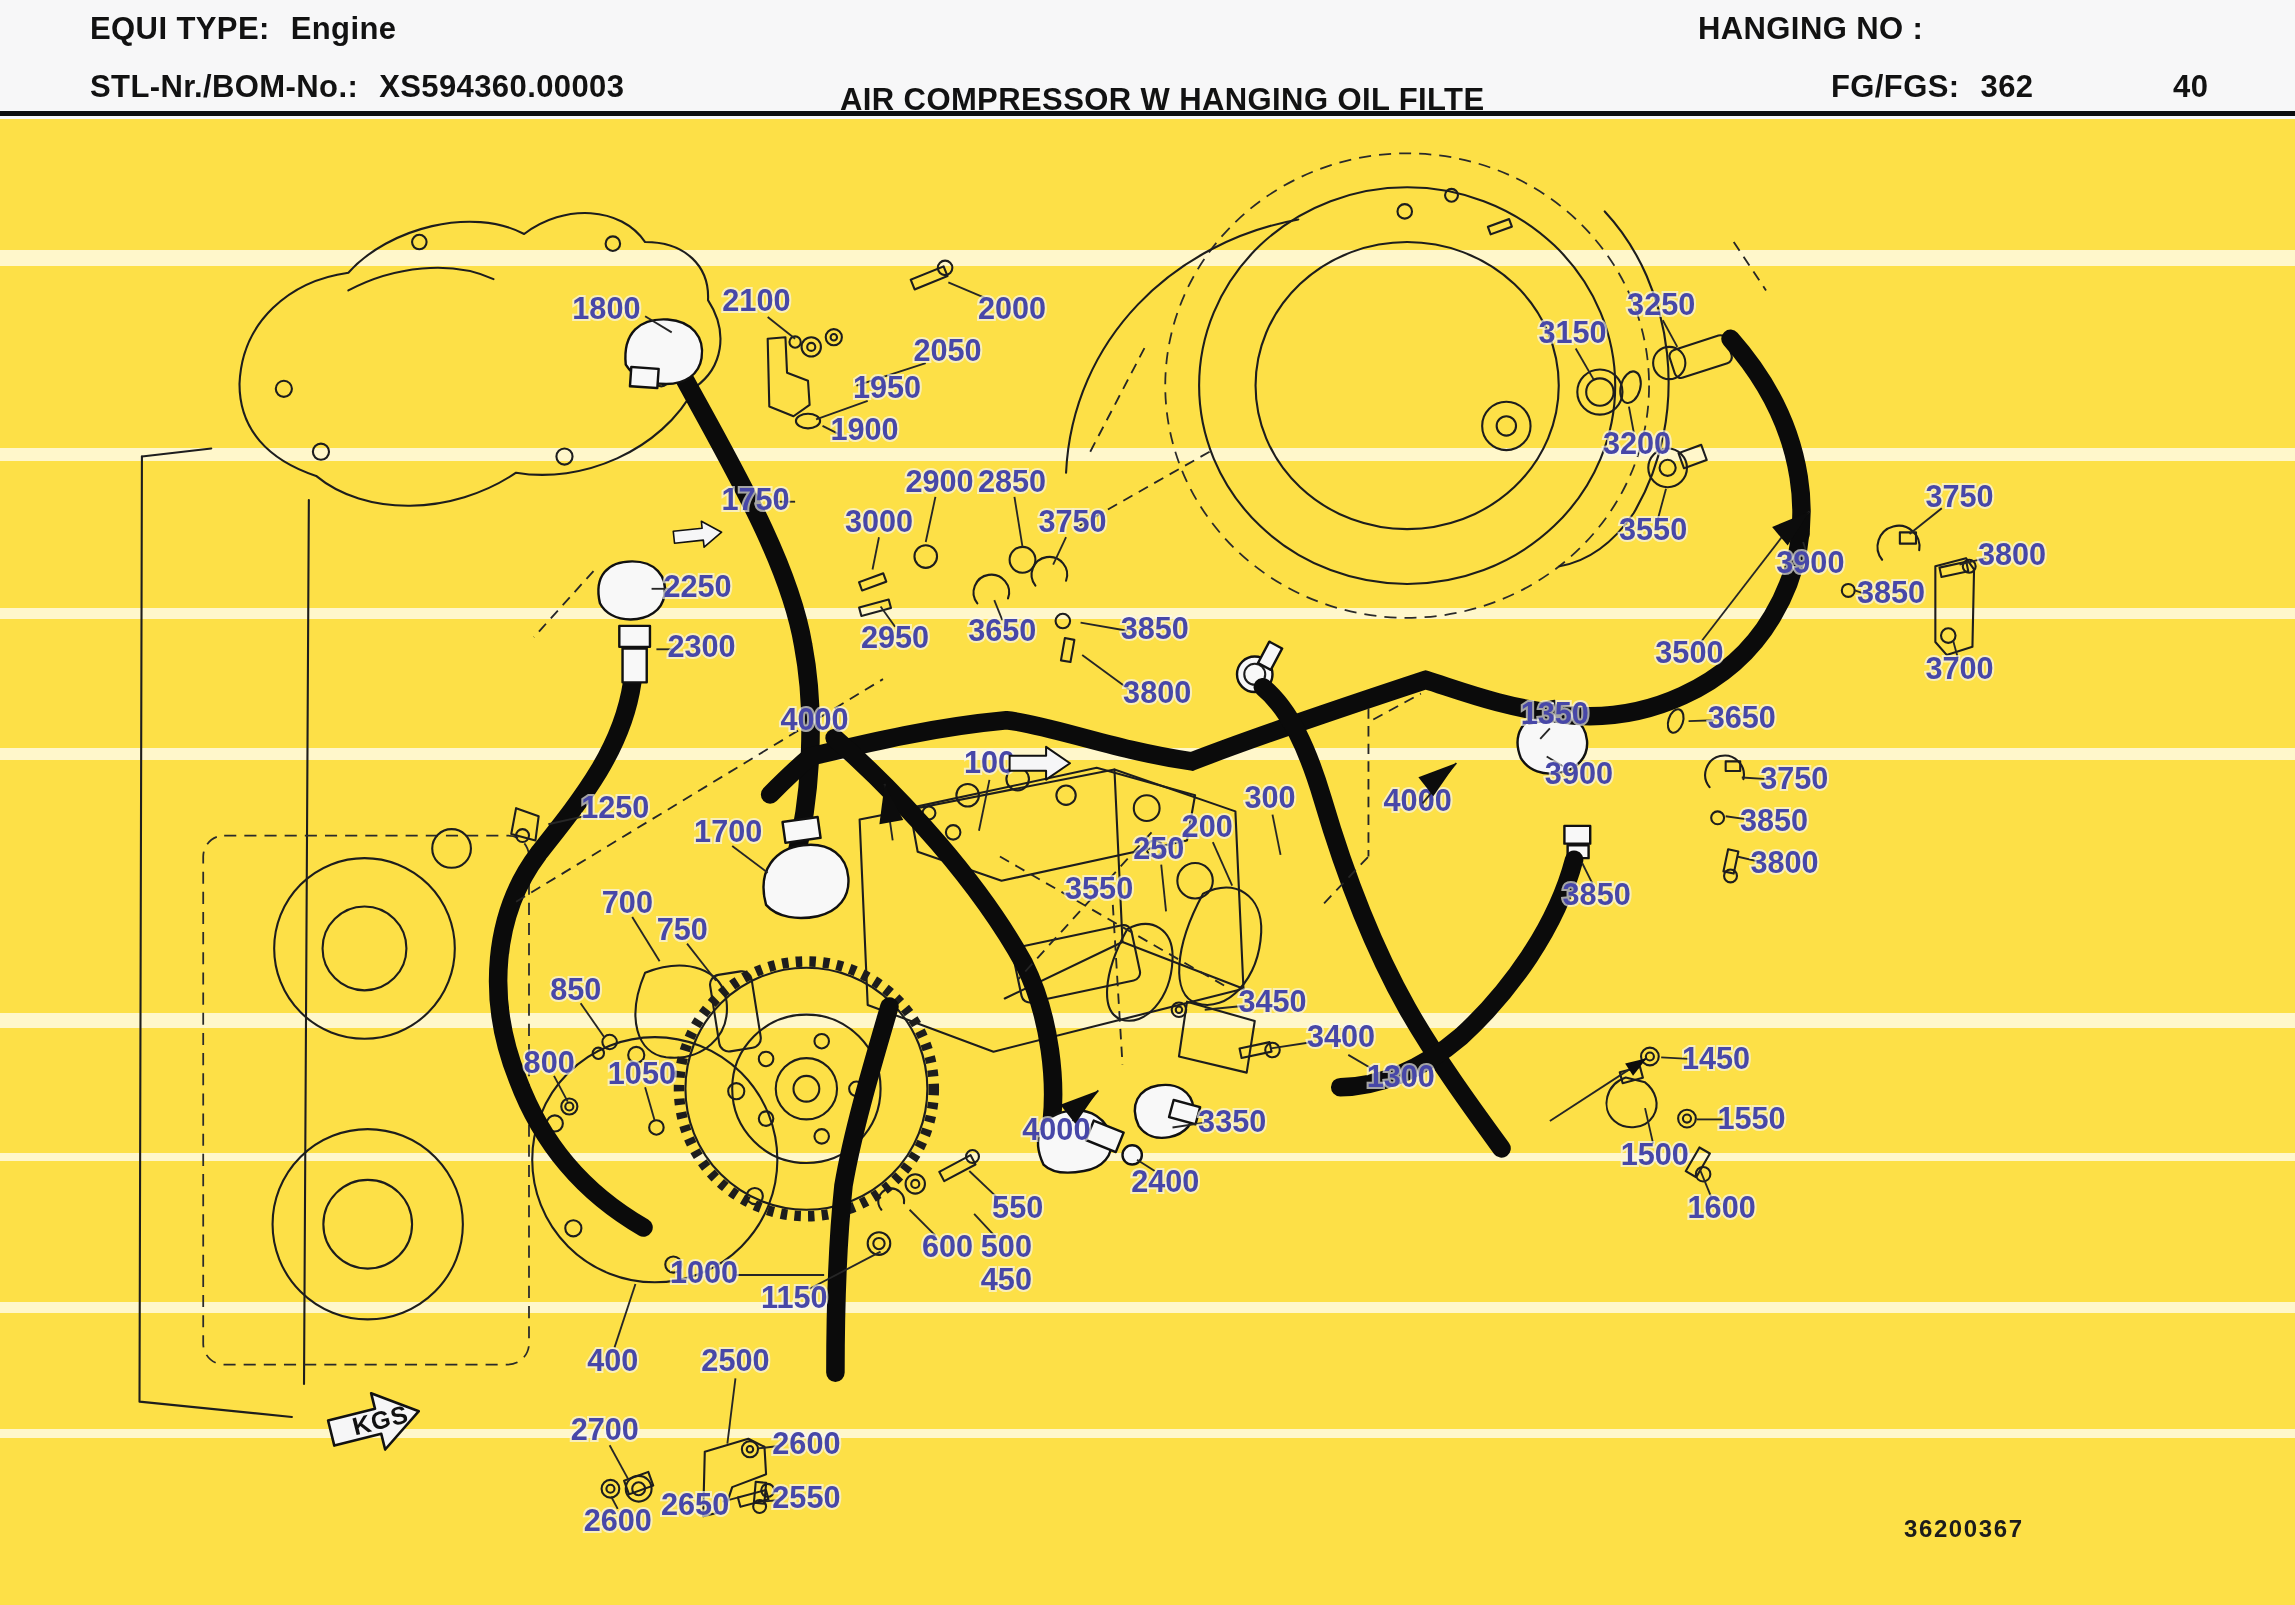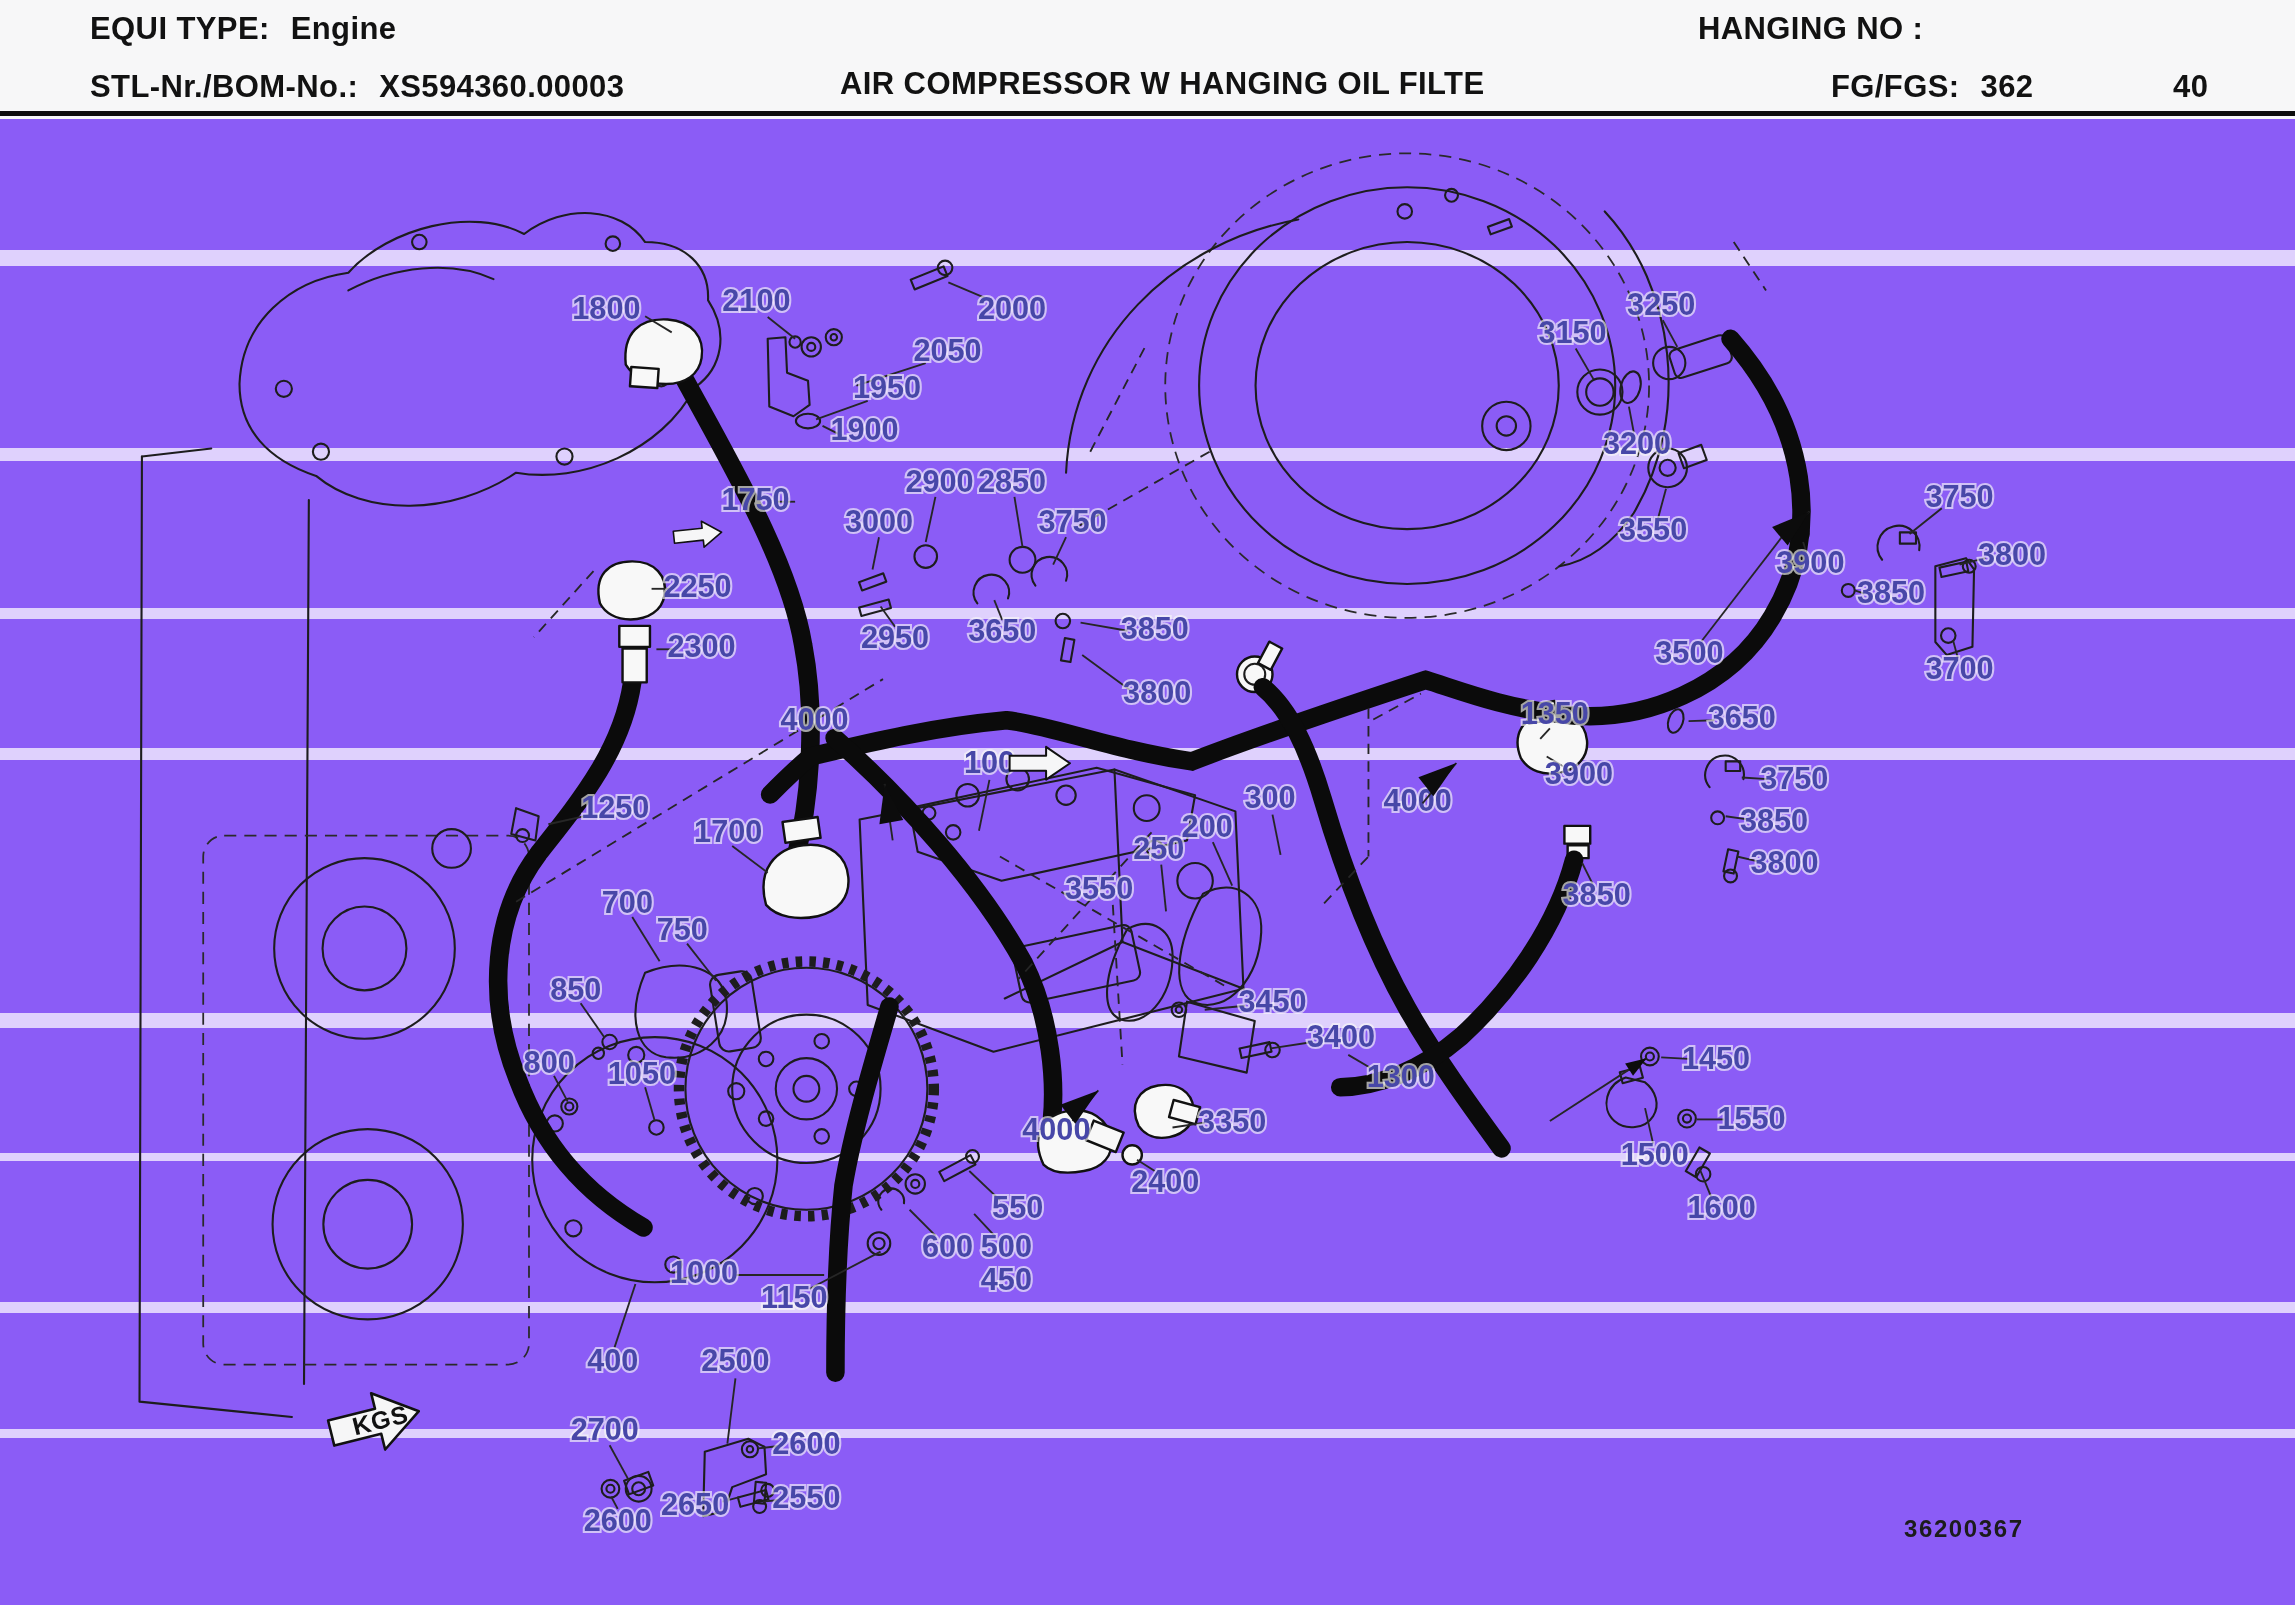--- a/index.html
+++ b/index.html
@@ -1,16 +1,16 @@
 <!DOCTYPE html>
 <html style="font-size:13px"><head>
 <meta charset="utf-8">
 <style>
   html,body{margin:0;padding:0;background:#e8e8e8;}
-  #page{position:relative;width:2295px;height:1605px;background:#8b5cf6;overflow:hidden;
+  #page{position:relative;width:2295px;height:1605px;background:#fde047;overflow:hidden;
         font-family:"Liberation Sans", sans-serif;}
   .band{position:absolute;left:0;width:100%;background:rgba(255,255,255,.72);}
   
   #header{position:absolute;left:0;top:0;width:100%;height:119px;background:#f7f7f8;z-index:5;}
   .ht{position:absolute;font-size:31px;font-weight:bold;color:#121212;white-space:nowrap;letter-spacing:0.4px;}
   .hv{margin-left:21px;}
   #rule{position:absolute;left:0;top:111px;width:100%;height:4.8px;background:#0d0d0d;z-index:6;}
   
   #dwg{position:absolute;left:0;top:0;width:2295px;height:1605px;z-index:2;}
   .part{fill:none;stroke:#1d1d1d;stroke-width:2.6;stroke-linejoin:round;stroke-linecap:round;}
@@ -38,21 +38,21 @@
   <div class="band" style="top:748px;height:12px"></div>
   <div class="band" style="top:1013px;height:14.5px"></div>
   <div class="band" style="top:1153px;height:8px"></div>
   <div class="band" style="top:1302px;height:10.5px"></div>
   <div class="band" style="top:1429px;height:9px"></div>
 
   <div id="header">
     <div class="ht" style="left:90px;top:11.3px"><span>EQUI TYPE:</span><span class="hv">Engine</span></div>
     <div class="ht" style="left:1698px;top:11.3px">HANGING NO :</div>
     <div class="ht" style="left:90px;top:69px"><span>STL-Nr./BOM-No.:</span><span class="hv">XS594360.00003</span></div>
-    <div class="ht" style="left:840px;top:66px">AIR COMPRESSOR W HANGING OIL FILTE</div>
+    <div class="ht" style="left:840px;top:82px">AIR COMPRESSOR W HANGING OIL FILTE</div>
     <div class="ht" style="left:1831px;top:69px"><span>FG/FGS:</span><span class="hv">362</span></div>
     <div class="ht" style="left:2173px;top:69px">40</div>
   </div>
   <div id="rule"></div>
 
   <svg id="dwg" viewBox="0 0 2846 1990">
 
     <g id="parts">
 
       <path class="part" d="M297,476 C300,398 360,348 432,338 C482,282 586,256 650,290 C700,252 770,256 800,300 C850,300 880,330 878,372 C904,412 896,456 862,480 C820,560 720,600 640,586 C560,640 452,640 392,590 C332,570 297,532 297,476 Z"></path>

